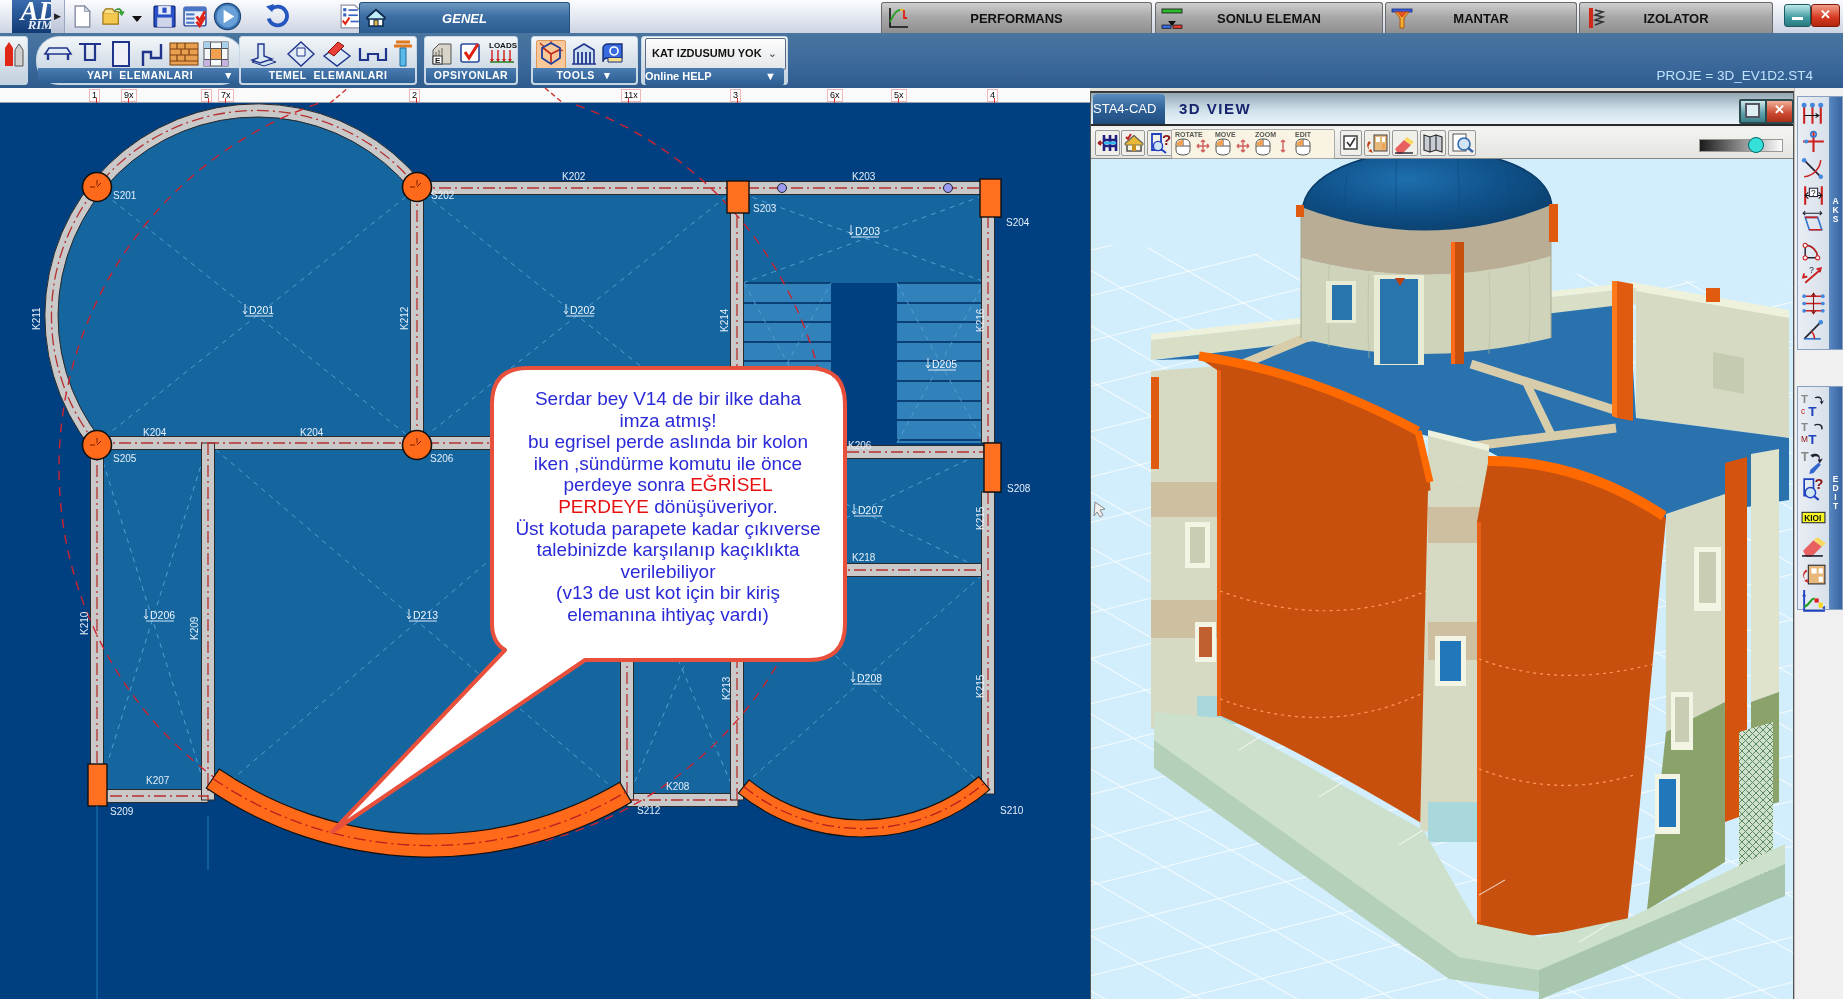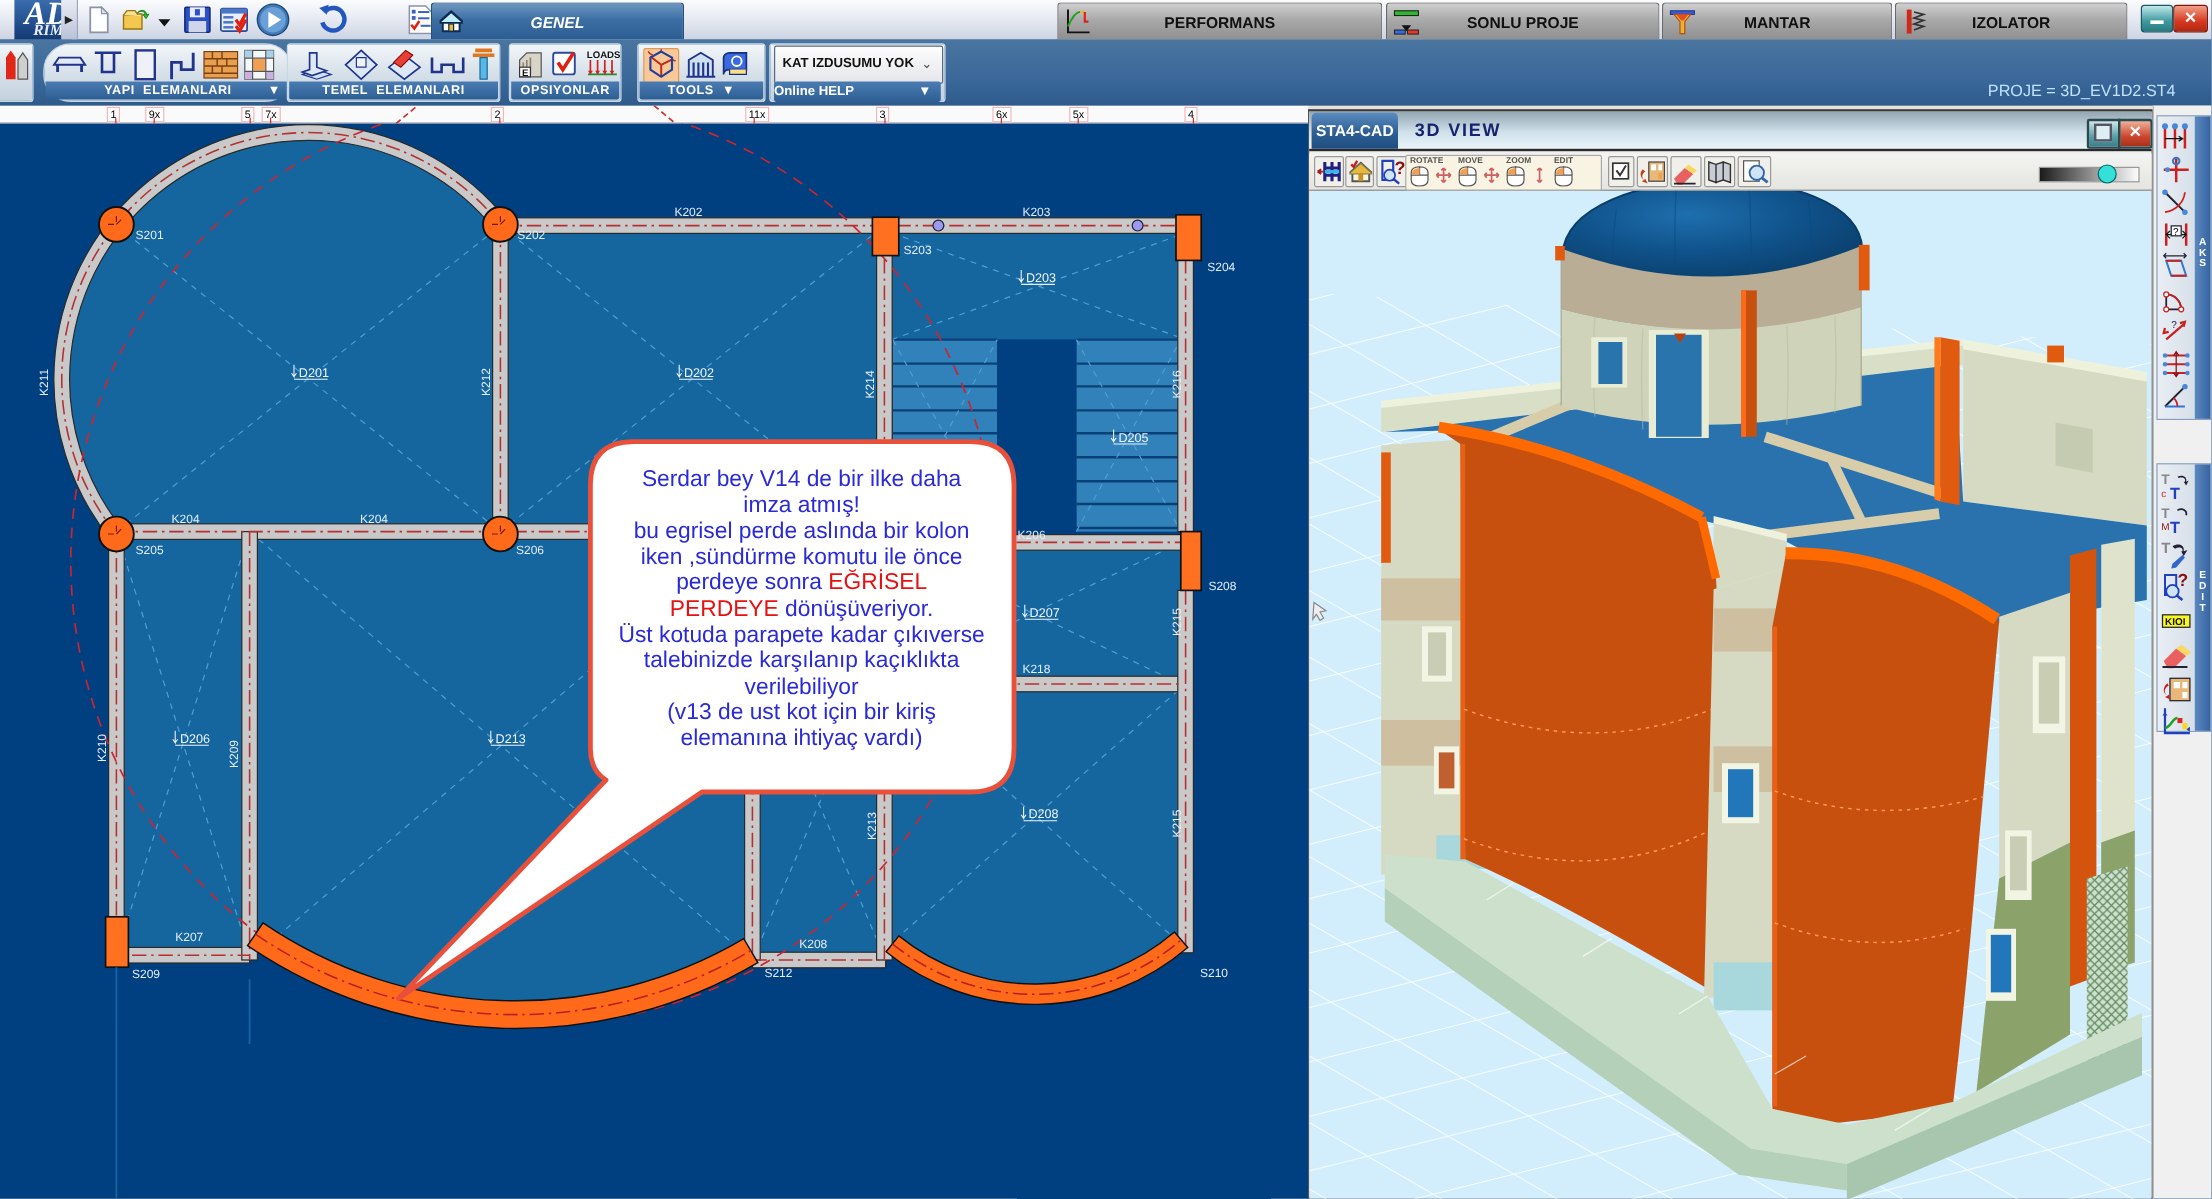--- a/index.html
+++ b/index.html
@@ -22,21 +22,21 @@
 .grplab{position:absolute;left:1px;right:1px;bottom:1px;height:15px;background:linear-gradient(180deg,#4a7cb2,#2d5f95);border-radius:0 0 2px 2px;color:#fff;font-weight:bold;font-size:10.5px;text-align:center;line-height:15px;letter-spacing:.5px;}
 .gi{position:absolute;top:3px;}
 #projtxt{right:30px;top:68px;color:#bfe2ff;font-size:13.5px;}
 
 #ruler{left:0;top:88px;width:1090px;height:15px;background:#fafafa;border-bottom:1px solid #98a0b0;box-sizing:border-box;}
 .rl{position:absolute;top:1px;height:11px;border:1px solid #f2b6b6;background:#fff;color:#000;font-size:9px;line-height:11px;padding:0 2px;}
 .rtick{position:absolute;top:10px;width:1px;height:5px;background:#d03030;}
 
 #w3d{left:1090px;top:91px;width:704px;height:908px;background:#efefef;border:1px solid #555;border-top:2px solid #3a3a3a;box-sizing:border-box;}
 #w3dtitle{left:0;top:0;width:702px;height:33px;background:linear-gradient(180deg,#93a6b2,#cfe0ea 55%,#eaf4f9);border-bottom:2px solid #2a2a2a;box-sizing:border-box;}
-#statab{left:2px;top:1px;width:72px;height:30px;background:linear-gradient(180deg,#5b8cc0,#2d5f95 55%,#1f4d80);border-radius:4px 4px 0 0;color:#fff;font-weight:bold;font-size:13px;text-align:center;line-height:30px;}
+#statab{left:2px;top:1px;width:72px;height:30px;background:linear-gradient(180deg,#5b8cc0,#2d5f95 55%,#1f4d80);border-radius:4px 4px 0 0;color:#fff;font-weight:normal;font-size:13px;line-height:30px;}
 #t3dv{left:88px;top:7px;color:#16246e;font-weight:bold;font-size:15px;letter-spacing:1.5px;}
 #w3dtools{left:0;top:35px;width:702px;height:31px;background:linear-gradient(180deg,#f4f4f2,#e4e4e0);border-bottom:1px solid #888;box-sizing:border-box;}
 .tb3{position:absolute;top:2px;height:26px;box-sizing:border-box;border:1px solid #999;border-radius:2px;background:#f0efe9;}
 #mousepanel{position:absolute;left:80px;top:1px;width:162px;height:28px;border:1px solid #aaa;background:#f8f3e2;border-radius:2px;}
 #slider3{position:absolute;left:608px;top:11px;width:82px;height:11px;border:1px solid #999;background:linear-gradient(90deg,#1b1b1b,#fdfdfd);}
 #sknob{position:absolute;left:48px;top:-3px;width:14px;height:14px;border-radius:50%;background:#35e0d8;border:1px solid #066;}
 
 #rtb{left:1794px;top:88px;width:49px;height:911px;background:#f0f0f0;border-left:1px solid #bbb;box-sizing:border-box;}
 .rgrp{position:absolute;left:2px;width:44px;border:1px solid #8aa0c0;background:linear-gradient(90deg,#e9eef4,#cfd9e4);}
 .rgrp .bar{position:absolute;right:0;top:0;bottom:0;width:13px;background:linear-gradient(90deg,#5c88c0,#3664a0);color:#fff;font-weight:bold;font-size:8.5px;line-height:9px;text-align:center;}
@@ -114,21 +114,21 @@
       </svg>
  <div class="tt">PERFORMANS</div>
     </div>
 <div class="tab abs" style="left:1155px;width:228px;">
  <svg class="ti" viewBox="0 0 24 24">
         <rect x="2" y="3" width="20" height="4" fill="#2fb82f" stroke="#111" stroke-width=".8"></rect>
         <path d="M12 8v7M8 15h8l-4 5z" fill="#111"></path>
         <rect x="2" y="19" width="9" height="3.4" fill="#3a6ae0" stroke="#111" stroke-width=".7"></rect>
         <rect x="13" y="19" width="9" height="3.4" fill="#e03a2a" stroke="#111" stroke-width=".7"></rect>
       </svg>
- <div class="tt">SONLU PROJE</div>
+ <div class="tt">SONLU ELEMAN</div>
     </div>
 <div class="tab abs" style="left:1385px;width:192px;">
  <svg class="ti" viewBox="0 0 24 24">
         <rect x="2" y="3" width="20" height="3" fill="#3a5ae0" stroke="#16307a" stroke-width=".8"></rect>
         <path d="M5 6h14l-5 6v10h-4V12z" fill="#f0b030" stroke="#b05010" stroke-width="1"></path>
         <path d="M7 6h10l-4 5h-2z" fill="#e05020"></path>
       </svg>
  <div class="tt">MANTAR</div>
     </div>
 <div class="tab abs" style="left:1579px;width:194px;">

